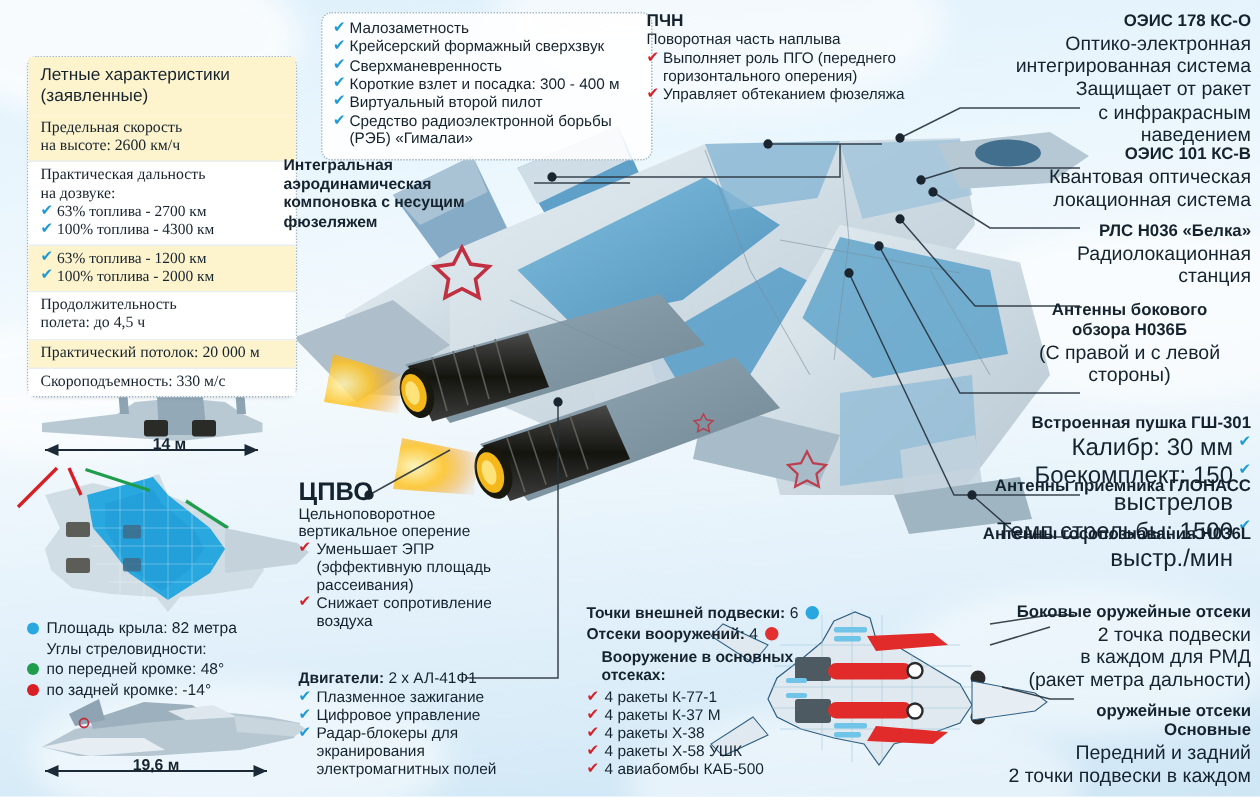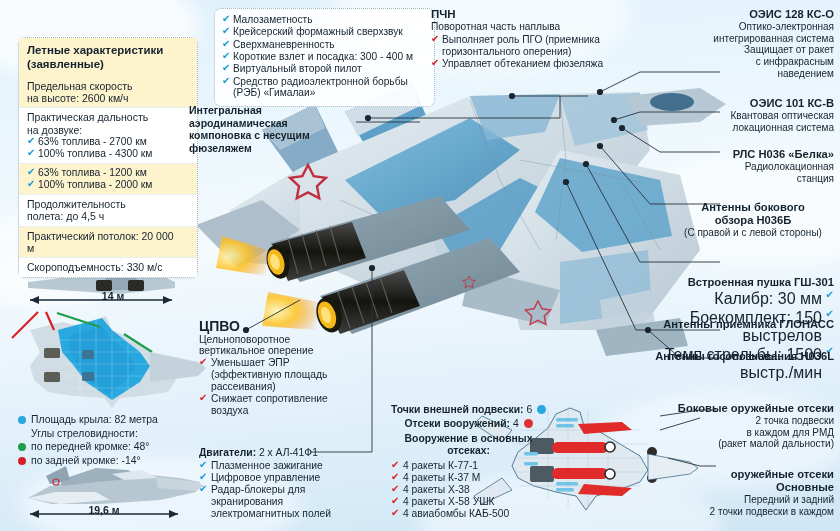--- a/index.html
+++ b/index.html
@@ -17,61 +17,61 @@
   ul.lst{list-style:none;margin:0;padding:0;}
   ul.lst li{position:relative;padding-left:12px;line-height:1.16;}
   ul.lst li .tick{position:absolute;left:0;top:-1px;font-size:10px;}
   .tick.b{color:#1b9ad6;}
   .tick.r{color:#d81f26;}
 
   
   #spec{left:18px;top:37px;width:178px;background:#ffffff;
         border:1px dotted #9fb6c4;border-radius:7px;padding:0;
         box-shadow:0 1px 2px rgba(0,0,0,.07);}
-  #spec .row{padding:3px 19px 3px 8px;font-size:10.5px;line-height:1.18;border-bottom:1px solid #e8eef2;}
+  #spec .row{padding:3px 19px 3px 8px;font-size:10.5px;line-height:1.18;border-bottom:1px solid #e8eef2;font-family:Liberation Serif, serif;}
   #spec .row:last-child{border-bottom:none;}
-  #spec .head{font-weight:bold;font-size:11.5px;line-height:1.2;padding:6px 8px 5px 8px;}
+  #spec .head{font-weight:normal;font-size:11.5px;line-height:1.2;padding:6px 8px 5px 8px;}
   #spec .y{background:#fdf3cd;}
   #spec .w{background:#ffffff;}
   #spec ul.lst li{font-size:10.3px;padding-left:11px;}
 
   
   #feat{left:214px;top:8px;width:205px;background:rgba(255,255,255,.86);
         border:1px dotted #9fb6c4;border-radius:7px;padding:5px 7px 6px 7px;}
   #feat li{font-size:10.2px;padding-left:11px;margin-bottom:.5px;}
 
   
   #pchn{left:431px;top:8px;width:185px;font-size:10.2px;}
   #pchn .ttl{font-size:11.5px;margin-bottom:1px;}
   #pchn .sub{margin-bottom:2px;}
   #pchn li{font-size:10.2px;padding-left:11px;}
 
   
   .rgt{text-align:right;}
   .rgt .ttl{font-size:11.2px;line-height:1.16;}
-  .rgt .bdy{font-size:10px;line-height:1.17;}
+  .rgt .bdy{font-size:13px;line-height:1.17;}
   .rgt ul.lst li{padding-left:0;padding-right:12px;text-align:right;}
   .rgt ul.lst li .tick{left:auto;right:0;}
 
   
   #legend{left:18px;top:413px;font-size:10.4px;line-height:1.3;}
   #legend .d{display:inline-block;width:8px;height:8px;border-radius:50%;margin-right:5px;vertical-align:-1px;}
   #legend .ind{padding-left:13px;}
 
   .dim{position:absolute;font-size:10.5px;font-weight:bold;text-align:center;}
 
   
   #arm{left:391px;top:404px;font-size:10.4px;}
-  #arm .r1{font-weight:bold;margin-bottom:3px;text-align:center;}
+  #arm .r1{font-weight:bold;margin-bottom:3px;}
   #arm .dot{display:inline-block;width:9px;height:9px;border-radius:50%;vertical-align:-1px;margin-left:2px;}
   #arm li{font-size:10.3px;padding-left:12px;}
 
   
   #cpvo{left:199px;top:318px;width:140px;font-size:10.3px;}
-  #cpvo .ttl{font-size:14px;}
+  #cpvo .ttl{font-size:17px;}
   #eng{left:199px;top:447px;width:175px;font-size:10.3px;}
   #eng li{font-size:10.3px;padding-left:12px;}
 
   svg.lines{position:absolute;left:0;top:0;width:840px;height:531px;pointer-events:none;}
 </style>
 </head>
 <body>
 
 <div class="cloud" style="left:-40px;top:-30px;width:240px;height:110px;"></div>
 <div class="cloud" style="left:330px;top:-45px;width:300px;height:120px;opacity:.6;"></div>
@@ -382,32 +382,32 @@
     <li><span class="tick b">✔</span><span>Короткие взлет и посадка: 300 - 400 м</span></li>
     <li><span class="tick b">✔</span><span>Виртуальный второй пилот</span></li>
     <li><span class="tick b">✔</span><span>Средство радиоэлектронной борьбы (РЭБ) «Гималаи»</span></li>
   </ul>
 </div>
 
 <div class="blk" id="pchn">
   <div class="ttl">ПЧН</div>
   <div class="sub">Поворотная часть наплыва</div>
   <ul class="lst">
-    <li><span class="tick r">✔</span><span>Выполняет роль ПГО (приемника горизонтального оперения)</span></li>
+    <li><span class="tick r">✔</span><span>Выполняет роль ПГО (переднего горизонтального оперения)</span></li>
     <li><span class="tick r">✔</span><span>Управляет обтеканием фюзеляжа</span></li>
   </ul>
 </div>
 
 <div class="blk" style="left:189px;top:104px;width:170px;font-size:10.5px;font-weight:bold;line-height:1.2;">
   <div>Интегральная аэродинамическая</div>
   <div>компоновка с несущим фюзеляжем</div>
 </div>
 
 <div class="blk rgt" style="left:676px;top:8px;width:158px;">
-  <div class="ttl">ОЭИС 128 КС-О</div>
+  <div class="ttl">ОЭИС 178 КС-О</div>
   <div class="bdy">
     <div>Оптико-электронная</div>
     <div>интегрированная система</div>
     <div>Защищает от ракет</div>
     <div>с инфракрасным</div>
     <div>наведением</div>
   </div>
 </div>
 
 <div class="blk rgt" style="left:676px;top:97px;width:158px;">
@@ -449,21 +449,21 @@
 
 <div class="blk rgt" style="left:655px;top:350px;width:179px;">
   <div class="ttl">Антенны госопознавания Н036L</div>
 </div>
 
 <div class="blk rgt" style="left:668px;top:402px;width:166px;">
   <div class="ttl">Боковые оружейные отсеки</div>
   <div class="bdy">
     <div>2 точка подвески</div>
     <div>в каждом для РМД</div>
-    <div>(ракет малой дальности)</div>
+    <div>(ракет метра дальности)</div>
   </div>
 </div>
 
 <div class="blk rgt" style="left:668px;top:468px;width:166px;">
   <div class="ttl">
     <div>оружейные отсеки</div>
     <div>Основные</div>
   </div>
   <div class="bdy">
     <div>Передний и задний</div>
@@ -513,21 +513,21 @@
   <div class="r1">
     <span>Точки внешней подвески:</span>
     <span style="font-weight:normal;">6</span>
     <span class="dot" style="background:#29a8e0;"></span>
   </div>
   <div class="r1">
     <span>Отсеки вооружений:</span>
     <span style="font-weight:normal;">4</span>
     <span class="dot" style="background:#e23030;"></span>
   </div>
-  <div class="r1" style="margin-top:4px;line-height:1.15;">
+  <div class="r1" style="margin-top:4px;line-height:1.15;margin-left:10px;">
     <div>Вооружение в основных</div>
     <div>отсеках:</div>
   </div>
   <ul class="lst" style="margin-top:3px;">
     <li><span class="tick r">✔</span><span>4 ракеты К-77-1</span></li>
     <li><span class="tick r">✔</span><span>4 ракеты К-37 М</span></li>
     <li><span class="tick r">✔</span><span>4 ракеты Х-38</span></li>
     <li><span class="tick r">✔</span><span>4 ракеты Х-58 УШК</span></li>
     <li><span class="tick r">✔</span><span>4 авиабомбы КАБ-500</span></li>
   </ul>

